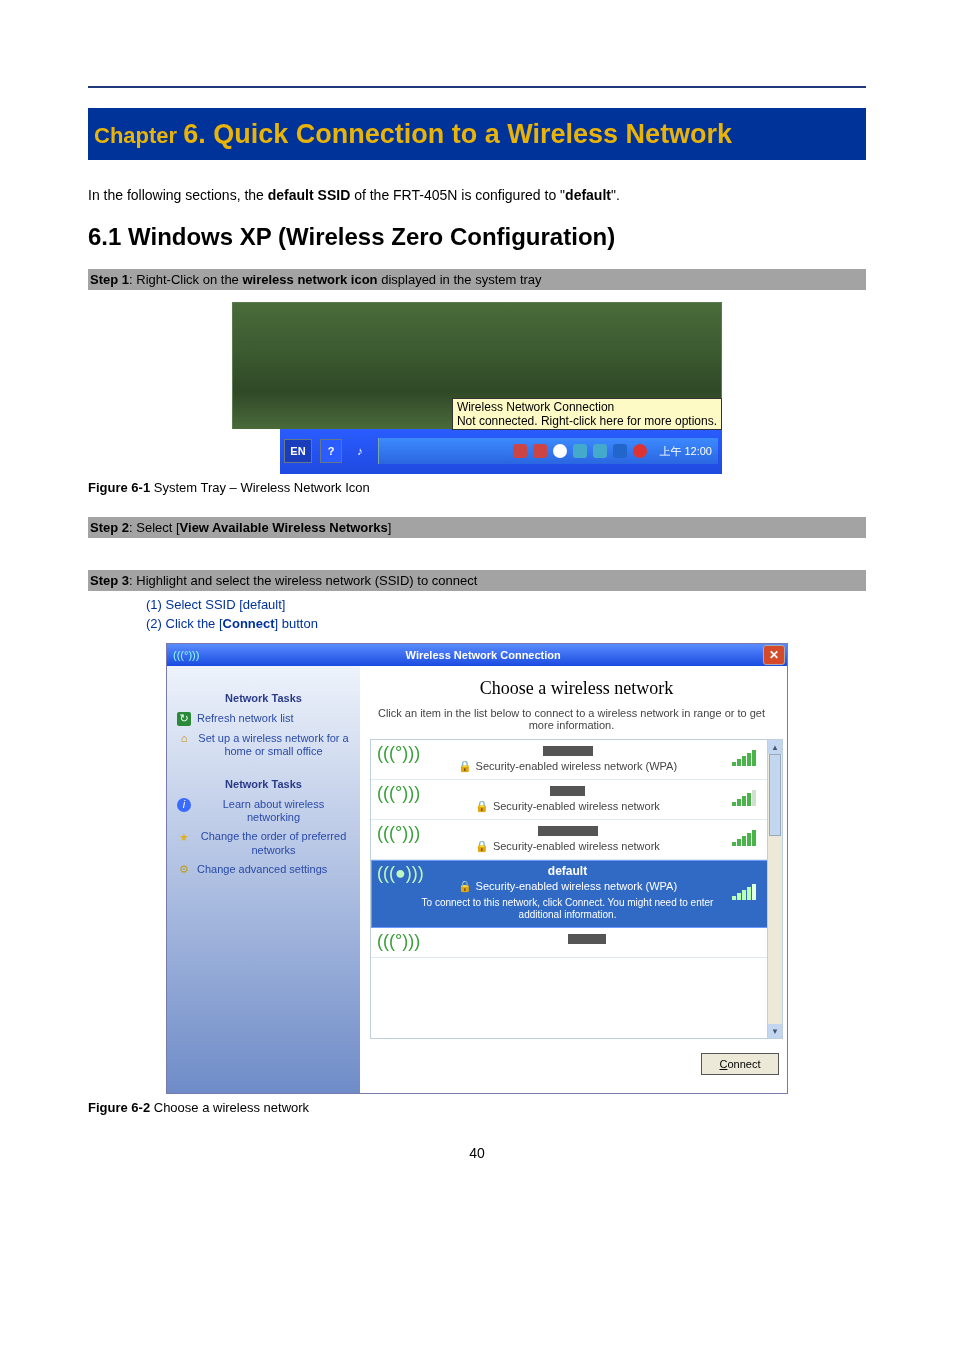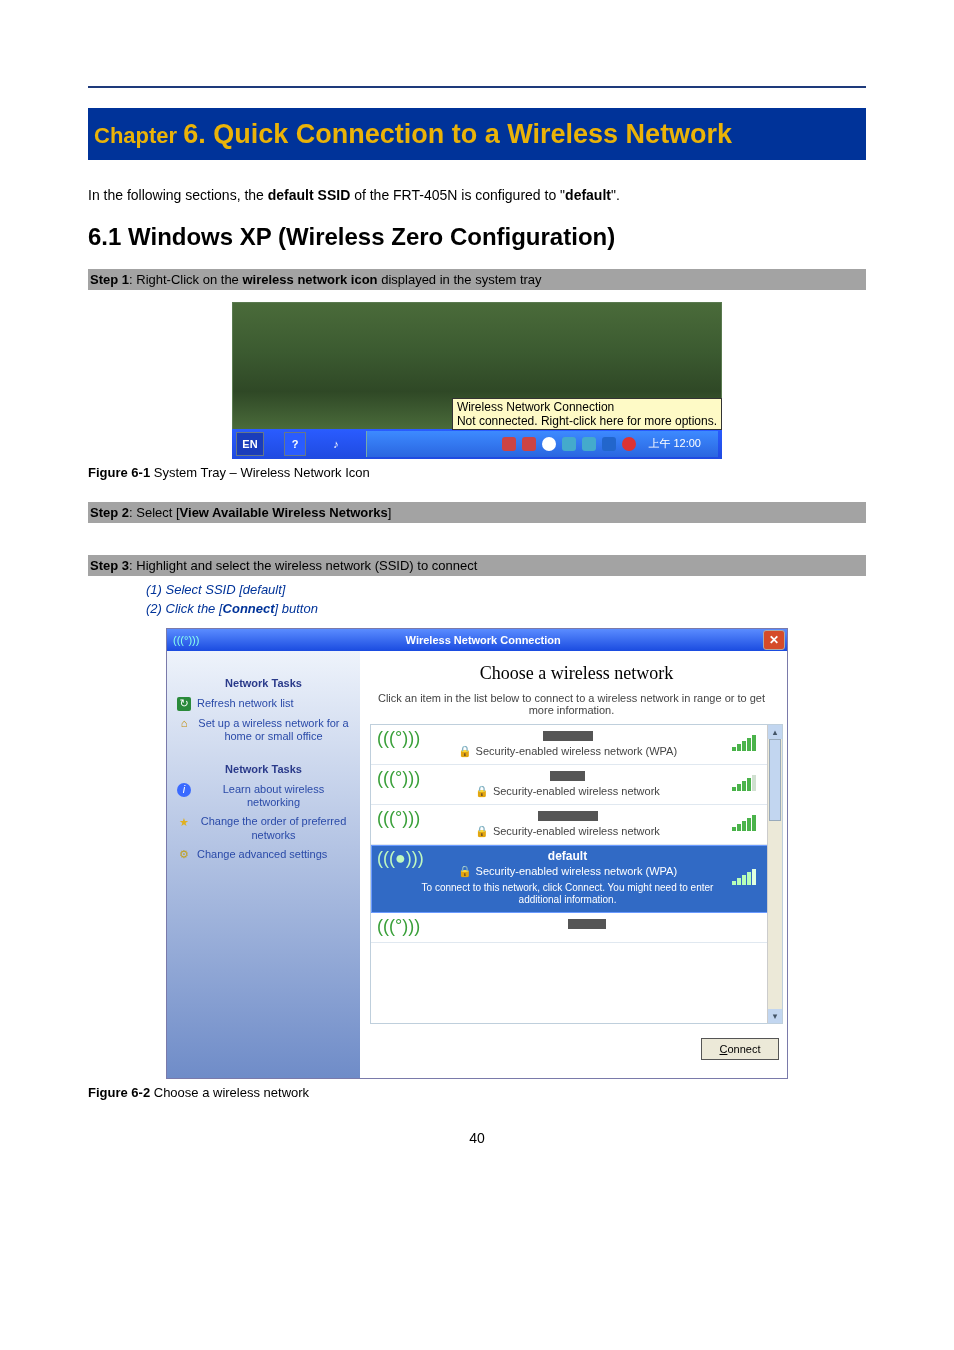--- a/index.html
+++ b/index.html
@@ -37,21 +37,20 @@
     margin: 4px 0 0px 0;
   }
   .fig-wrap { text-align: center; margin: 12px 0 6px 0;}
   .caption { text-align: left; font-size: 13px; margin: 6px 0 22px 0;}
   .caption b { font-weight: bold;}
   ol.substeps {
     margin: 6px 0 4px 58px;
     padding: 0;
     color: #003399;
     font-size: 13px;
-    font-style: italic;
   }
   ol.substeps li { margin: 4px 0; list-style: none;}
 
   
   .fig1 {
     width: 490px;
     margin: 0 auto;
     font-family: Tahoma, Arial, sans-serif;
   }
   .fig1-top {
@@ -65,37 +64,38 @@
     position: absolute;
     right: -1px; bottom: -1px;
     background: #fefac6;
     border: 1px solid #333;
     font-size: 12px;
     padding: 1px 4px;
     text-align: left;
   }
   .taskbar {
     background: linear-gradient(#2a5cff, #1f4ae0);
-    height: 30px;
+    height: 45px;
     display: flex;
     align-items: center;
     padding: 0 4px;
-    gap: 20px;
+    gap: 8px;
+    margin-left: 48px;
   }
   .tb-item {
     height: 22px; min-width: 20px;
     display: inline-flex; align-items: center; justify-content: center;
     font-size: 11px; color: #fff;
   }
   .tb-lang { background: #1a3dbb; border: 1px solid #678; padding: 0 3px; font-weight: bold;}
   .tb-help { background: #2a5cff; border: 1px solid #678; width: 20px; font-weight: bold; color: #fff;}
   .tb-systray {
     background: linear-gradient(#3d8aff,#2a66e0);
     flex: 1; height: 26px;
-    display: flex; align-items: center; justify-content: flex-end; gap: 6px; padding: 0 17px;
+    display: flex; align-items: center; justify-content: flex-end; gap: 6px; padding: 0 6px;
     border-left: 1px solid #7aa;
   }
   .tb-clock { color: #fff; font-size: 11px; margin-left: 6px;}
   .tb-ico { width: 14px; height: 14px; border-radius: 3px; }
 
   
   .fig2 {
     width: 620px;
     margin: 0 auto;
     font-family: Tahoma, Arial, sans-serif;

